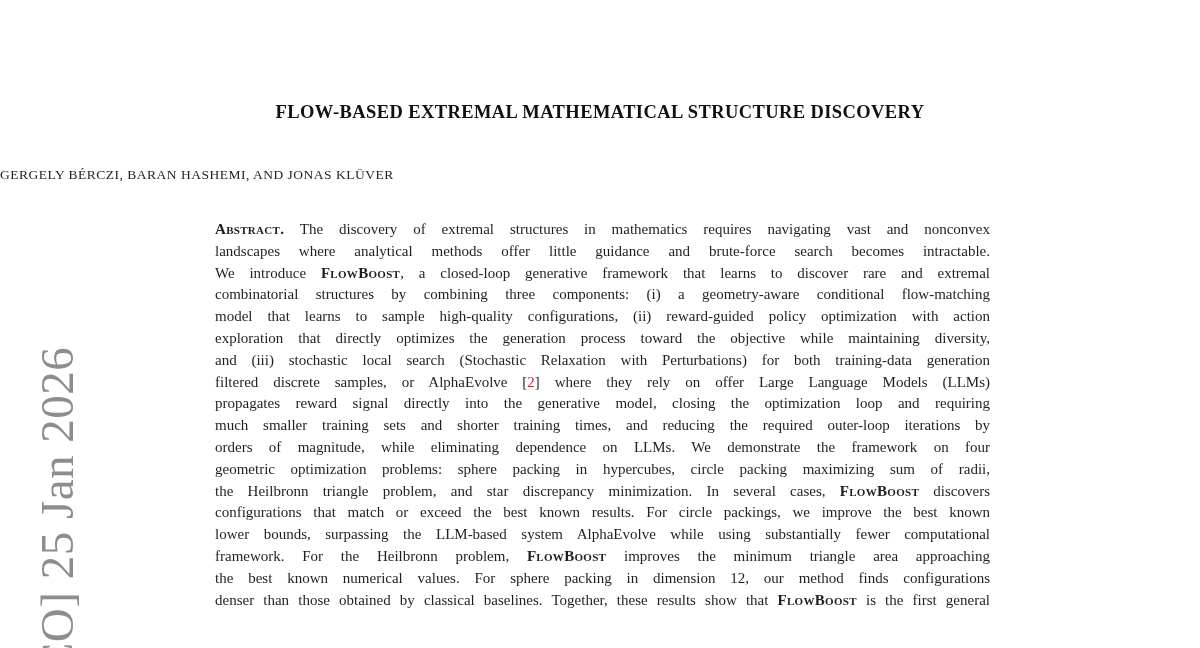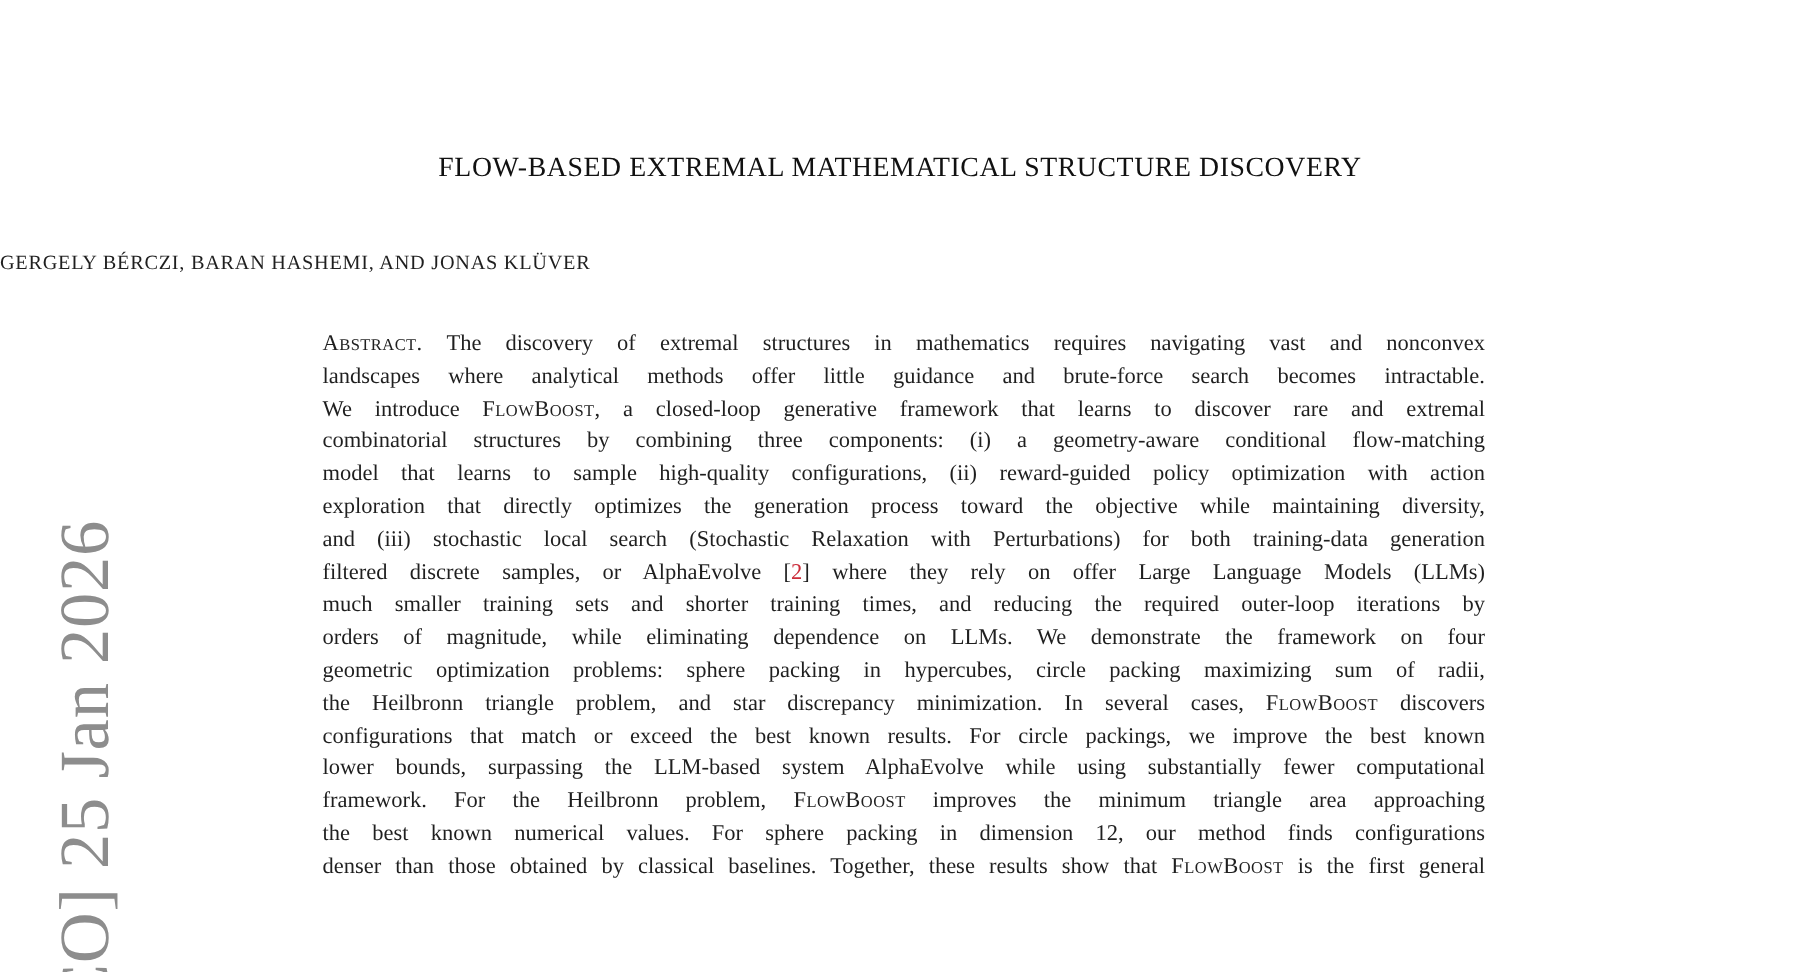--- a/index.html
+++ b/index.html
@@ -27,21 +27,21 @@
     line-height: 54px;
     color: #8d8d8d;
     letter-spacing: 0.5px;
   }
   .paper-title {
     position: absolute;
     top: 102px;
     left: 0;
     width: 1200px;
     text-align: center;
-    font-weight: normal;
+    font-weight: bold;
     font-size: 18.5px;
     letter-spacing: 0.4px;
     color: #111111;
   }
   .paper-authors {
     position: absolute;
     top: 167px;
     left: 0;
     width: 1200px;
     text-align: left;
@@ -59,21 +59,21 @@
     color: #1f1f1f;
   }
   .line {
     text-align: justify;
     -moz-text-align-last: justify;
     text-align-last: justify;
     height: 21.8px;
     overflow: visible;
   }
   .seg-t  { }
-  .seg-sc { font-variant: small-caps; letter-spacing: 0.3px; }
+  .seg-sc { font-variant: small-caps; letter-spacing: 0.3px; font-weight: bold; }
   .seg-cite { color: #cb2c3a; }
 </style>
 </head>
 <body>
 
 <div class="page">
 
   <div class="watermark">CO] 25 Jan 2026</div>
 
   <div class="paper-title">FLOW-BASED EXTREMAL MATHEMATICAL STRUCTURE DISCOVERY</div>
@@ -82,20 +82,21 @@
 
   <div class="abstract">
       <div class="line"><span class="seg-sc">Abstract.</span><span class="seg-t">  The discovery of extremal structures in mathematics requires navigating vast and nonconvex</span></div>
       <div class="line"><span class="seg-t">landscapes where analytical methods offer little guidance and brute-force search becomes intractable.</span></div>
       <div class="line"><span class="seg-t">We introduce </span><span class="seg-sc">FlowBoost</span><span class="seg-t">, a closed-loop generative framework that learns to discover rare and extremal</span></div>
       <div class="line"><span class="seg-t">combinatorial structures by combining three components: (i) a geometry-aware conditional flow-matching</span></div>
       <div class="line"><span class="seg-t">model that learns to sample high-quality configurations, (ii) reward-guided policy optimization with action</span></div>
       <div class="line"><span class="seg-t">exploration that directly optimizes the generation process toward the objective while maintaining diversity,</span></div>
       <div class="line"><span class="seg-t">and (iii) stochastic local search (Stochastic Relaxation with Perturbations) for both training-data generation</span></div>
       <div class="line"><span class="seg-t">filtered discrete samples, or AlphaEvolve [</span><span class="seg-cite">2</span><span class="seg-t">] where they rely on offer Large Language Models (LLMs)</span></div>
+      <div class="line"><span class="seg-t">propagates reward signal directly into the generative model, closing the optimization loop and requiring</span></div>
       <div class="line"><span class="seg-t">much smaller training sets and shorter training times, and reducing the required outer-loop iterations by</span></div>
       <div class="line"><span class="seg-t">orders of magnitude, while eliminating dependence on LLMs.  We demonstrate the framework on four</span></div>
       <div class="line"><span class="seg-t">geometric optimization problems: sphere packing in hypercubes, circle packing maximizing sum of radii,</span></div>
       <div class="line"><span class="seg-t">the Heilbronn triangle problem, and star discrepancy minimization.  In several cases, </span><span class="seg-sc">FlowBoost</span><span class="seg-t"> discovers</span></div>
       <div class="line"><span class="seg-t">configurations that match or exceed the best known results.  For circle packings, we improve the best known</span></div>
       <div class="line"><span class="seg-t">lower bounds, surpassing the LLM-based system AlphaEvolve while using substantially fewer computational</span></div>
       <div class="line"><span class="seg-t">framework.  For the Heilbronn problem, </span><span class="seg-sc">FlowBoost</span><span class="seg-t"> improves the minimum triangle area approaching</span></div>
       <div class="line"><span class="seg-t">the best known numerical values.  For sphere packing in dimension 12, our method finds configurations</span></div>
       <div class="line"><span class="seg-t">denser than those obtained by classical baselines. Together, these results show that </span><span class="seg-sc">FlowBoost</span><span class="seg-t"> is the first general</span></div>
     </div>

